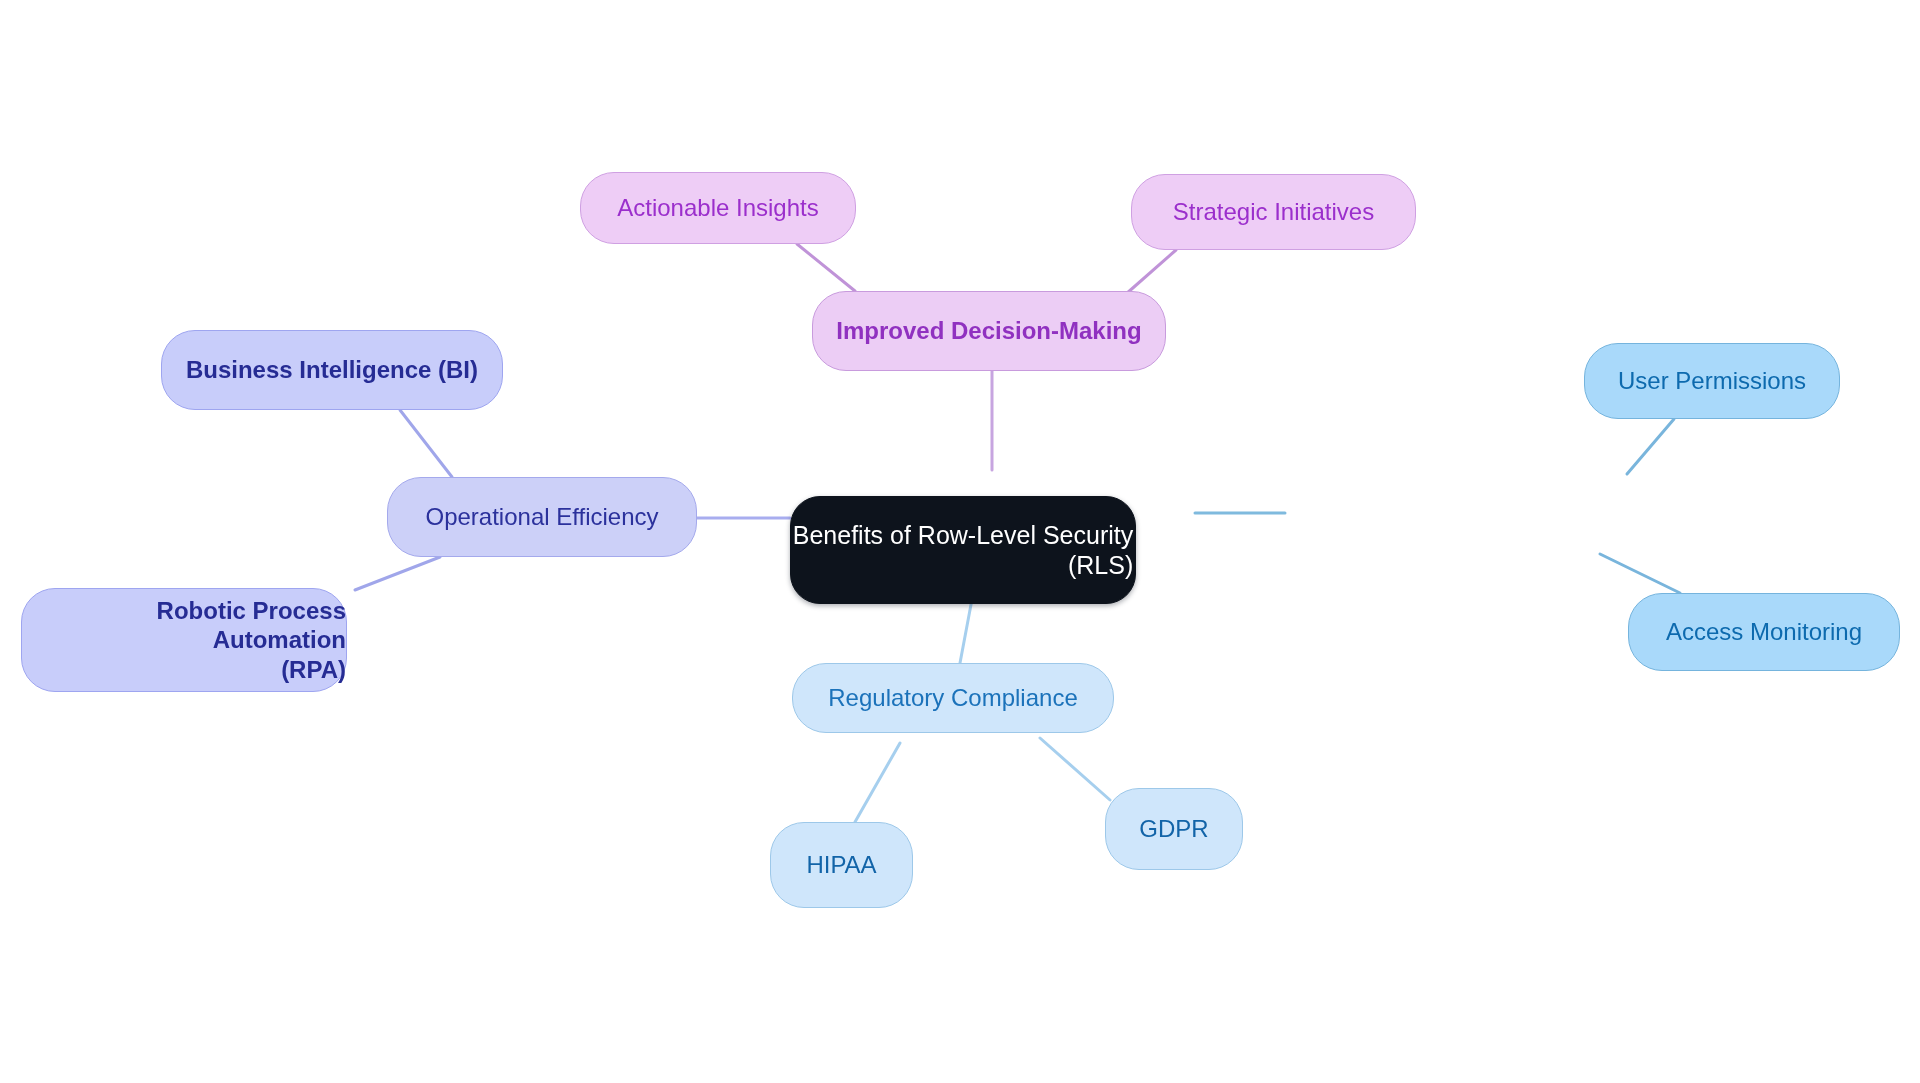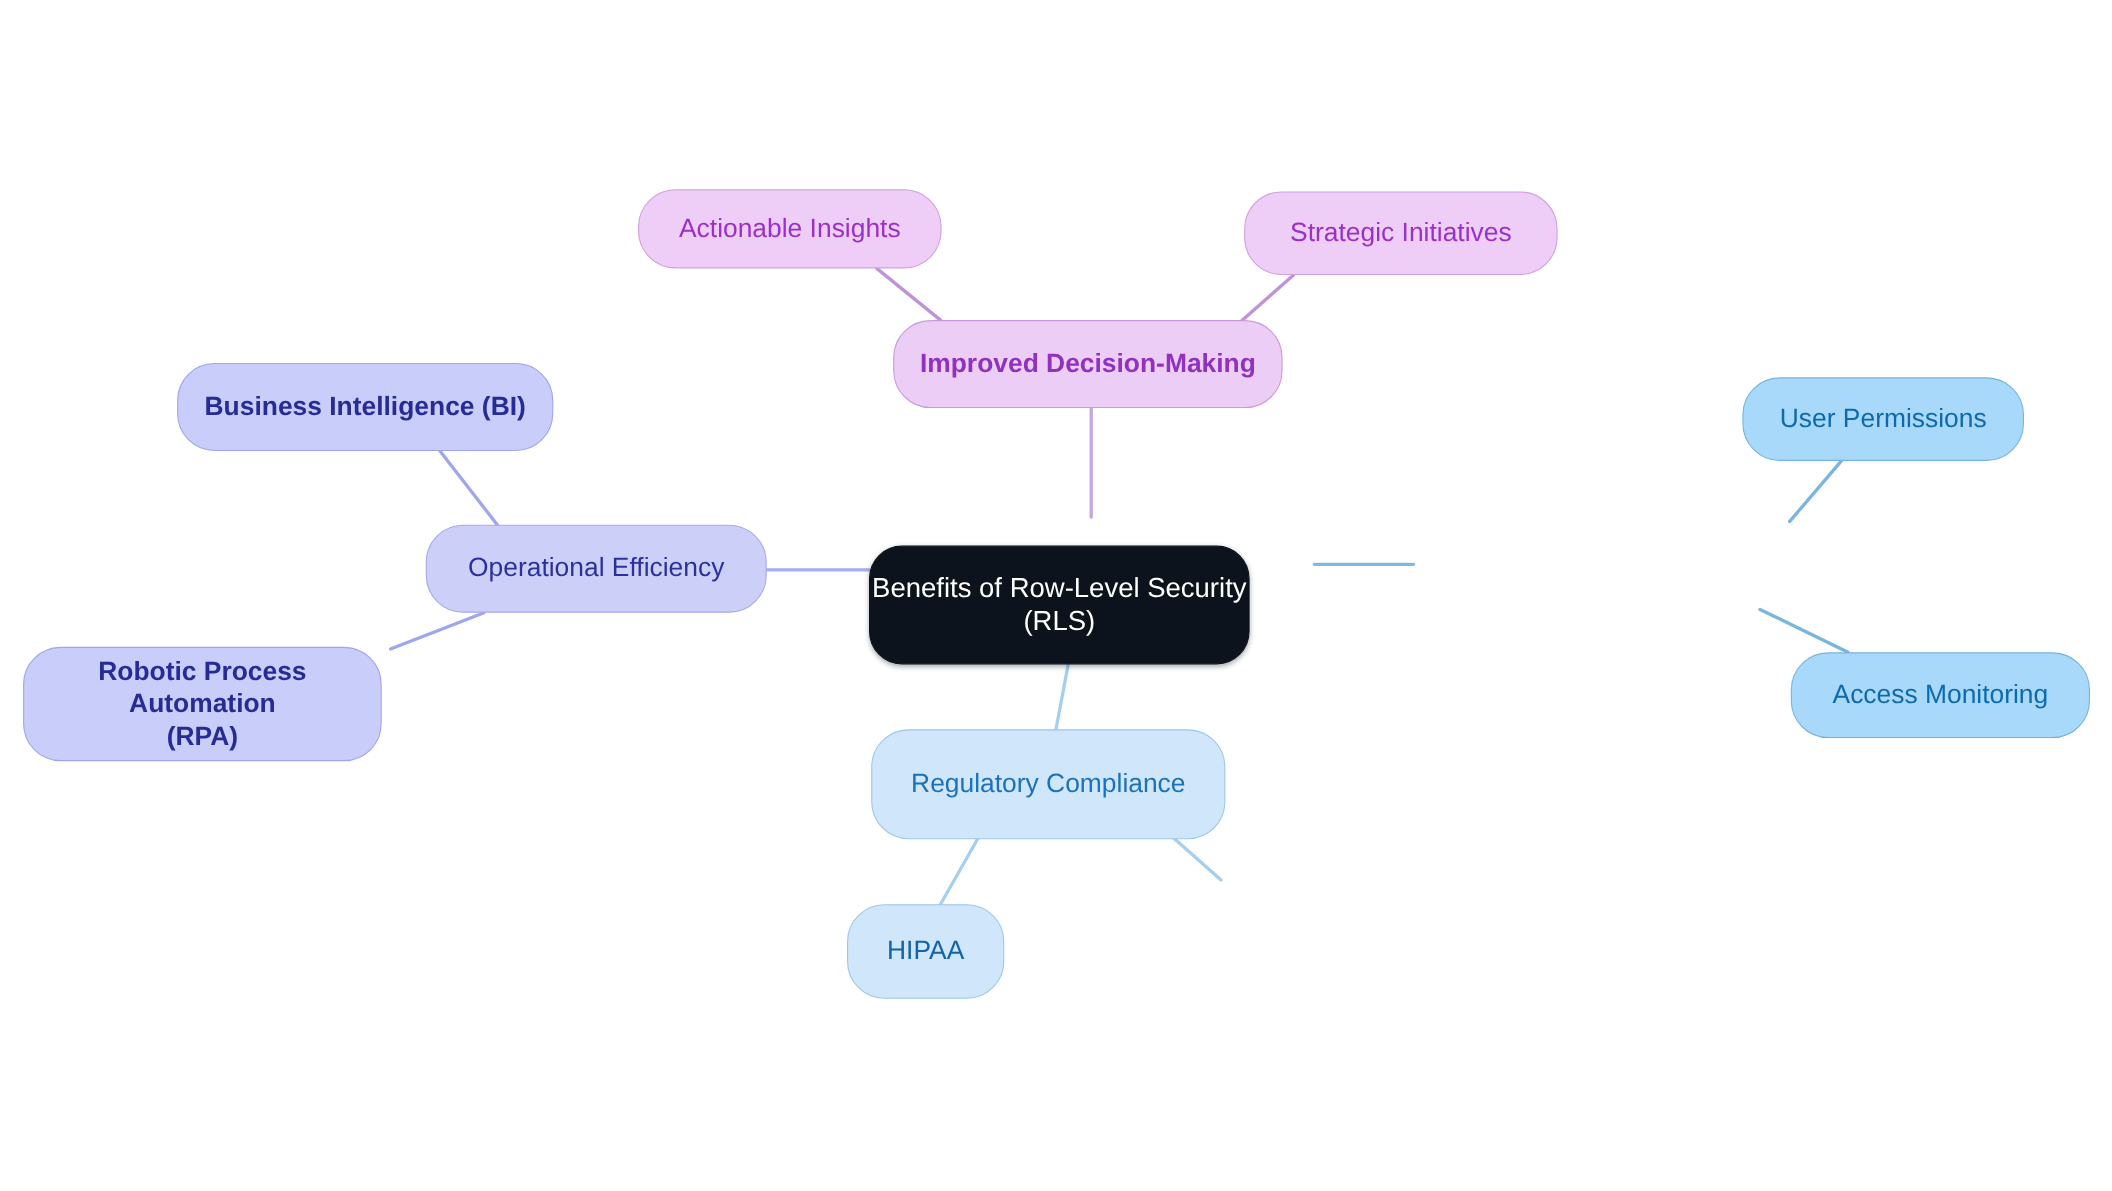--- a/index.html
+++ b/index.html
@@ -25,21 +25,21 @@
     top: 0;
     width: 1920px;
     height: 1083px;
   }
   .node {
     position: absolute;
     box-sizing: border-box;
     display: flex;
     align-items: center;
     justify-content: center;
-    text-align: center;
+    text-align: right;
     border-style: solid;
     border-width: 1.5px;
     line-height: 1.22;
     white-space: pre-line;
     z-index: 5;
   }
   .node-root {
     background: #0d131c;
     border-color: #0d131c;
     color: #ffffff;
@@ -145,18 +145,19 @@
   <div class="node node-periwinkle-leaf" style="left:161px; top:330px; width:342px; height:80px;">Business Intelligence (BI)</div>
 
   <div class="node node-periwinkle-leaf" style="left:21px; top:588px; width:326px; height:104px;">Robotic Process Automation
 (RPA)</div>
 
 
   <div class="node node-blue-leaf" style="left:1584px; top:343px; width:256px; height:76px;">User Permissions</div>
 
   <div class="node node-blue-leaf" style="left:1628px; top:593px; width:272px; height:78px;">Access Monitoring</div>
 
-  <div class="node node-lightblue-main" style="left:792px; top:663px; width:322px; height:100px;">Regulatory Compliance</div>
+  <div class="node node-lightblue-main" style="left:792px; top:663px; width:322px; height:70px;">Regulatory Compliance</div>
 
   <div class="node node-lightblue-leaf" style="left:770px; top:822px; width:143px; height:86px;">HIPAA</div>
 
+  <div class="node node-lightblue-leaf" style="left:1105px; top:788px; width:138px; height:82px;">GDPR</div>
 
 </div>
 
 </body></html>

